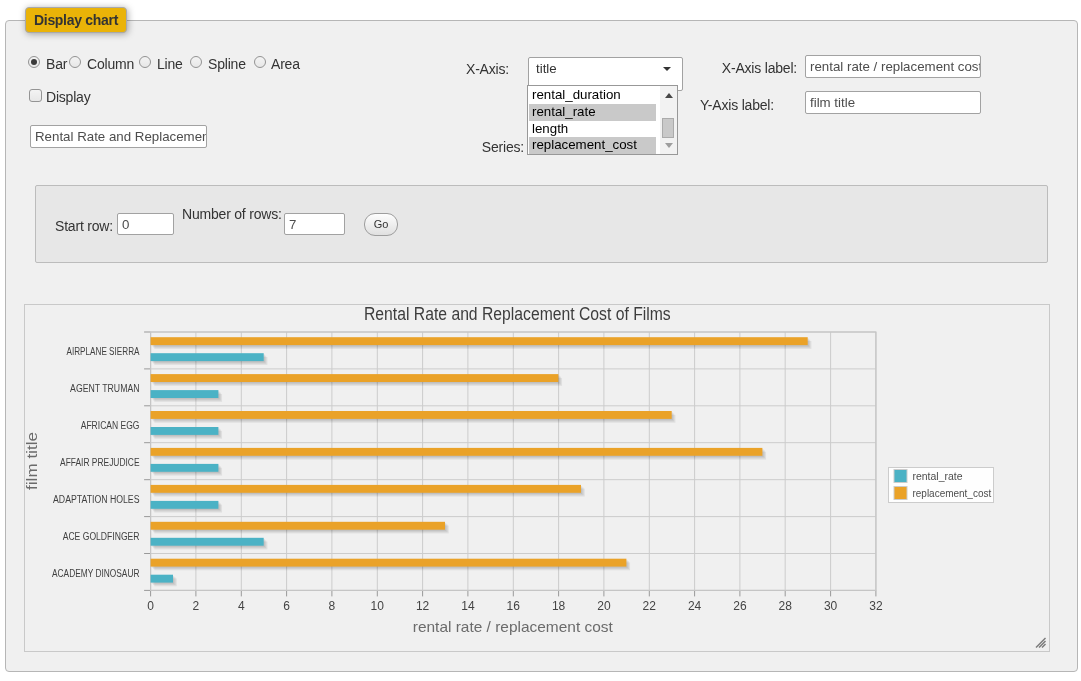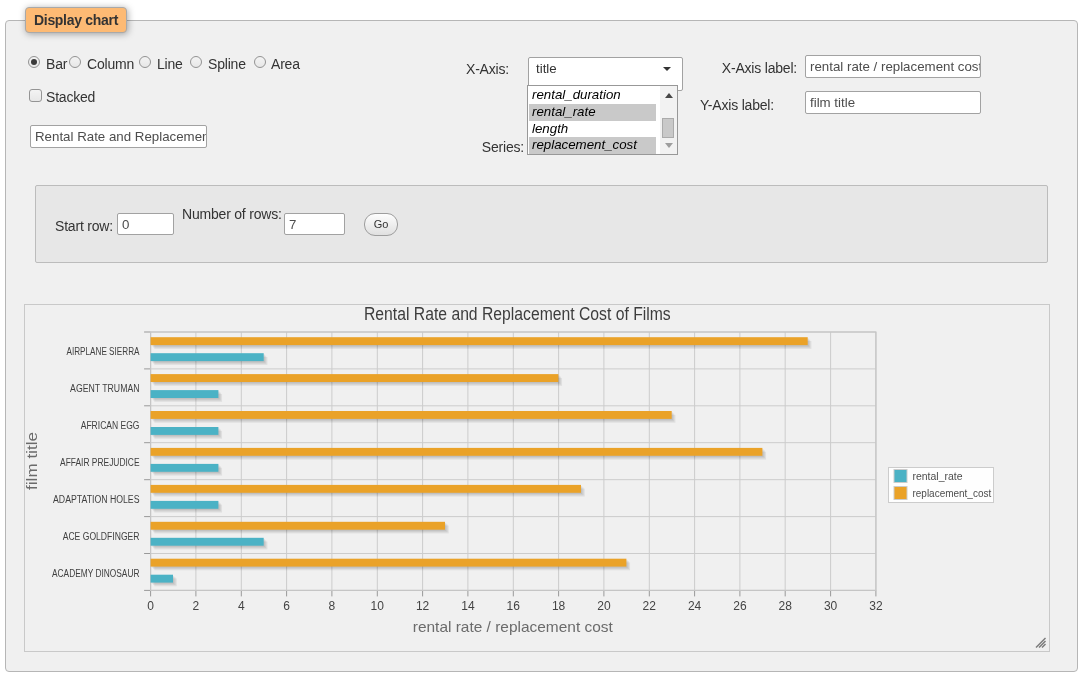--- a/index.html
+++ b/index.html
@@ -1,25 +1,25 @@
 <!DOCTYPE html>
 <html><head><meta charset="utf-8"><style>
 * { margin:0; padding:0; box-sizing:border-box; }
 body { width:1081px; height:681px; background:#fff; font-family:"Liberation Sans",sans-serif; position:relative; overflow:hidden; }
 .abs { position:absolute; }
 #fs { left:5px; top:20px; width:1073px; height:652px; border:1px solid #b6b6b6; border-radius:4px; background:#f0f0f0; }
-#legendBox { left:25px; top:7px; width:102px; height:26px; background:#fdba74; border:1px solid #a9a9a9; border-radius:4px; box-shadow:1px 1px 7px rgba(0,0,0,0.35); z-index:3; font-weight:bold; font-size:14px; letter-spacing:-0.3px; color:#333; text-align:center; line-height:24px; }
+#legendBox { left:25px; top:7px; width:102px; height:26px; background:#eab308; border:1px solid #a9a9a9; border-radius:4px; box-shadow:1px 1px 7px rgba(0,0,0,0.35); z-index:3; font-weight:bold; font-size:14px; letter-spacing:-0.3px; color:#333; text-align:center; line-height:24px; }
 .lbl { font-size:14px; letter-spacing:-0.2px; color:#333; white-space:nowrap; }
 .radio { width:12px; height:12px; border-radius:50%; border:1px solid #939393; background:linear-gradient(#f3f3f3,#e7e7e7); }
 .radio.checked::after { content:""; position:absolute; left:2px; top:2px; width:6px; height:6px; border-radius:50%; background:#3a3a3a; }
 .checkbox { width:13px; height:13px; border:1px solid #949494; border-radius:3px; background:linear-gradient(#f3f3f3,#e7e7e7); }
 .tinput { border:1px solid #a2a2a2; border-radius:2px; background:#fff; font-size:13.3px; color:#4d4d4d; padding:2px 4px; white-space:nowrap; overflow:hidden; line-height:17px; }
 #selectbox { left:528px; top:57px; width:155px; height:34px; border:1px solid #a2a2a2; border-radius:2px; background:#fff; font-size:13.3px; color:#333; line-height:21px; padding-left:7px; }
 #selectbox .arr { position:absolute; right:11px; top:9px; width:0; height:0; border-left:4px solid transparent; border-right:4px solid transparent; border-top:4.5px solid #333; }
-#serieslist { left:527px; top:85px; width:151px; height:70px; border:1px solid #989898; background:#fff; font-size:13.3px; color:#000; overflow:hidden; padding:1px 0 0 1px;font-style:italic; }
+#serieslist { left:527px; top:85px; width:151px; height:70px; border:1px solid #989898; background:#fff; font-size:13.3px; color:#000; overflow:hidden; padding:1px 0 0 1px; }
 #serieslist .opt { height:16.8px; line-height:16.8px; padding-left:3px; margin-right:21px; white-space:nowrap; }
 #serieslist .sel { background:#c9c9c9; }
 #sb { position:absolute; right:0; top:0; width:17px; height:68px; background:#f2f2f2; }
 #sb { border-left:0; }
 #sb .thumb { position:absolute; left:2px; top:32px; width:12px; height:20px; background:#c9c9c9; border:1px solid #ababab; }
 #sb .up { position:absolute; left:4.5px; top:7px; width:0; height:0; border-left:4px solid transparent; border-right:4px solid transparent; border-bottom:5px solid #474747; }
 #sb .dn { position:absolute; left:4.5px; bottom:6px; width:0; height:0; border-left:4px solid transparent; border-right:4px solid transparent; border-top:5px solid #9e9e9e; }
 #graybox { left:35px; top:185px; width:1013px; height:78px; background:#e7e7e7; border:1px solid #bcbcbc; border-radius:2px; }
 #gobtn { left:364px; top:213px; width:34px; height:23px; border:1px solid #9d9d9d; border-radius:11px; background:linear-gradient(#fdfdfd,#e0e0e0); font-size:11px; color:#333; text-align:center; line-height:21px; }
 #chartbox { left:24px; top:304px; width:1026px; height:348px; border:1px solid #c9c9c9; background:#f0f0f0; }
@@ -33,21 +33,21 @@
 <span class="abs radio" style="left:69px;top:56px"></span>
 <span class="abs lbl" style="left:87px;top:56px">Column</span>
 <span class="abs radio" style="left:139px;top:56px"></span>
 <span class="abs lbl" style="left:157px;top:56px">Line</span>
 <span class="abs radio" style="left:190px;top:56px"></span>
 <span class="abs lbl" style="left:208px;top:56px">Spline</span>
 <span class="abs radio" style="left:254px;top:56px"></span>
 <span class="abs lbl" style="left:271px;top:56px">Area</span>
 
 <span class="abs checkbox" style="left:29px;top:89px"></span>
-<span class="abs lbl" style="left:46px;top:89px">Stacked</span>
+<span class="abs lbl" style="left:46px;top:89px">Display</span>
 
 <div class="abs tinput" style="left:30px;top:125px;width:177px;height:23px">Rental Rate and Replacement Cost of Films</div>
 
 <span class="abs lbl" style="left:466px;top:61px;width:74px;text-align:left">X-Axis:</span>
 <div id="selectbox" class="abs">title<span class="arr"></span></div>
 <span class="abs lbl" style="left:450px;top:139px;width:74px;text-align:right">Series:</span>
 <div id="serieslist" class="abs">
 <div class="opt">rental_duration</div>
 <div class="opt sel">rental_rate</div>
 <div class="opt">length</div>

